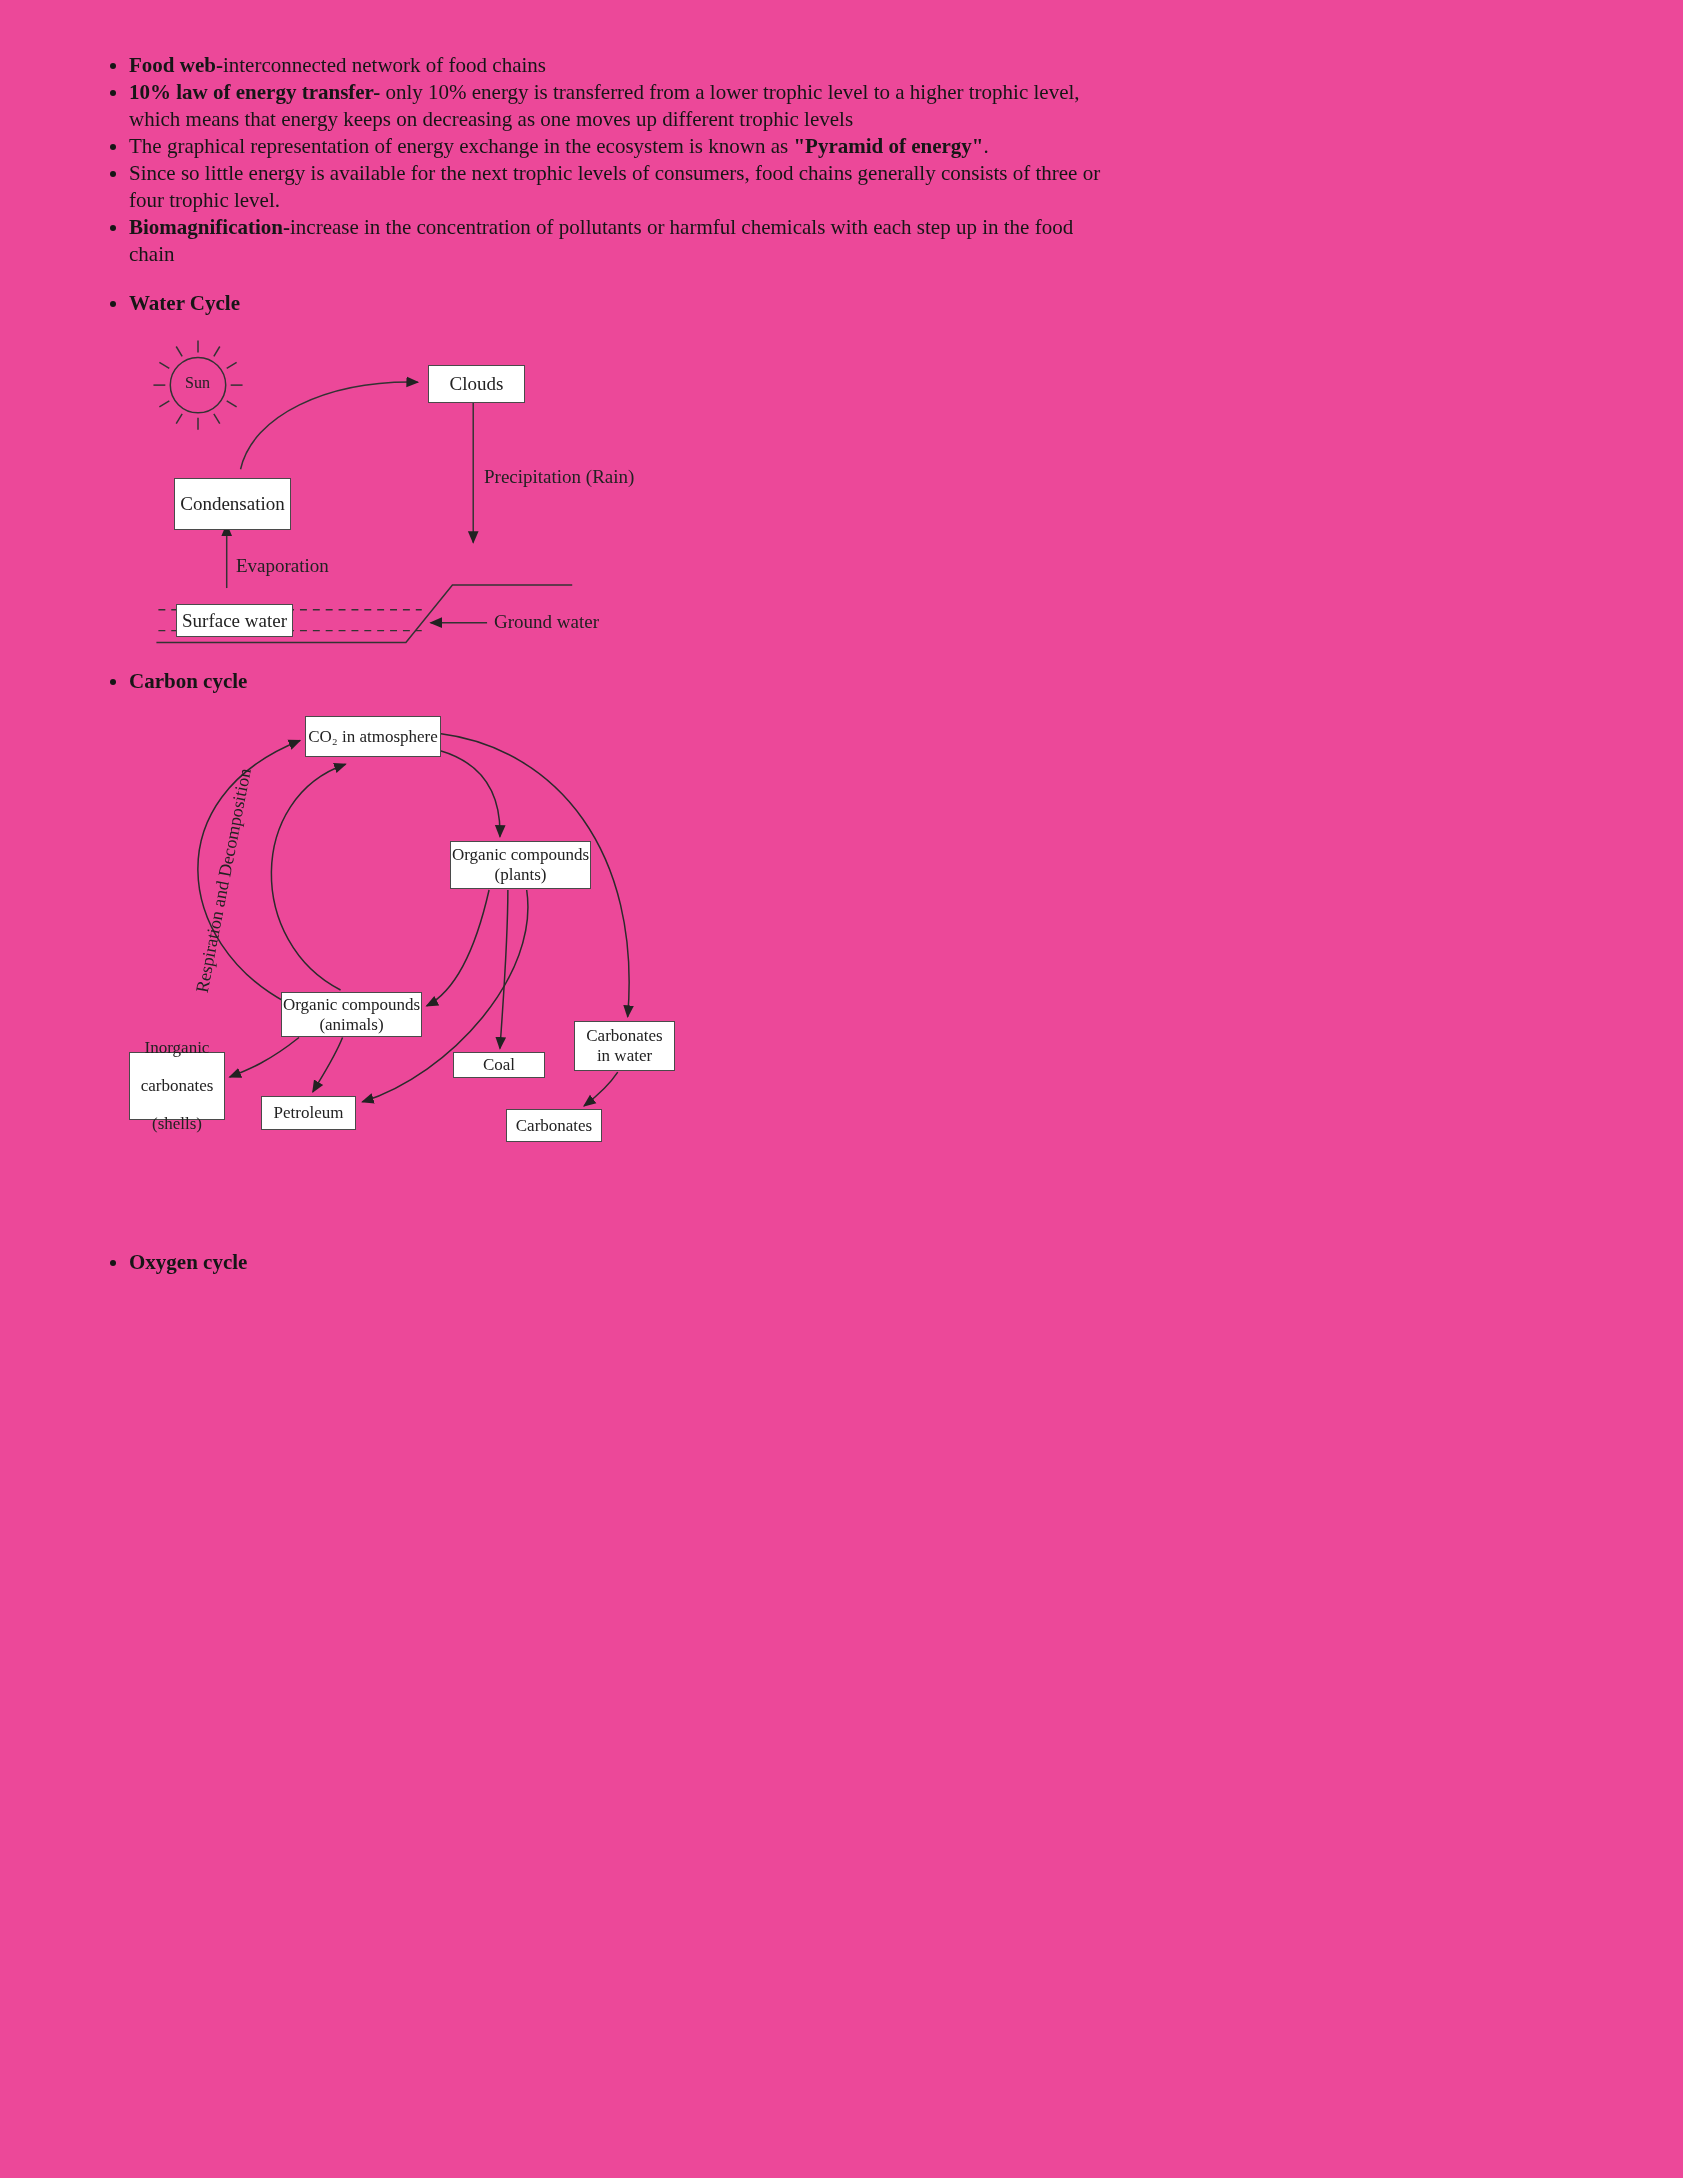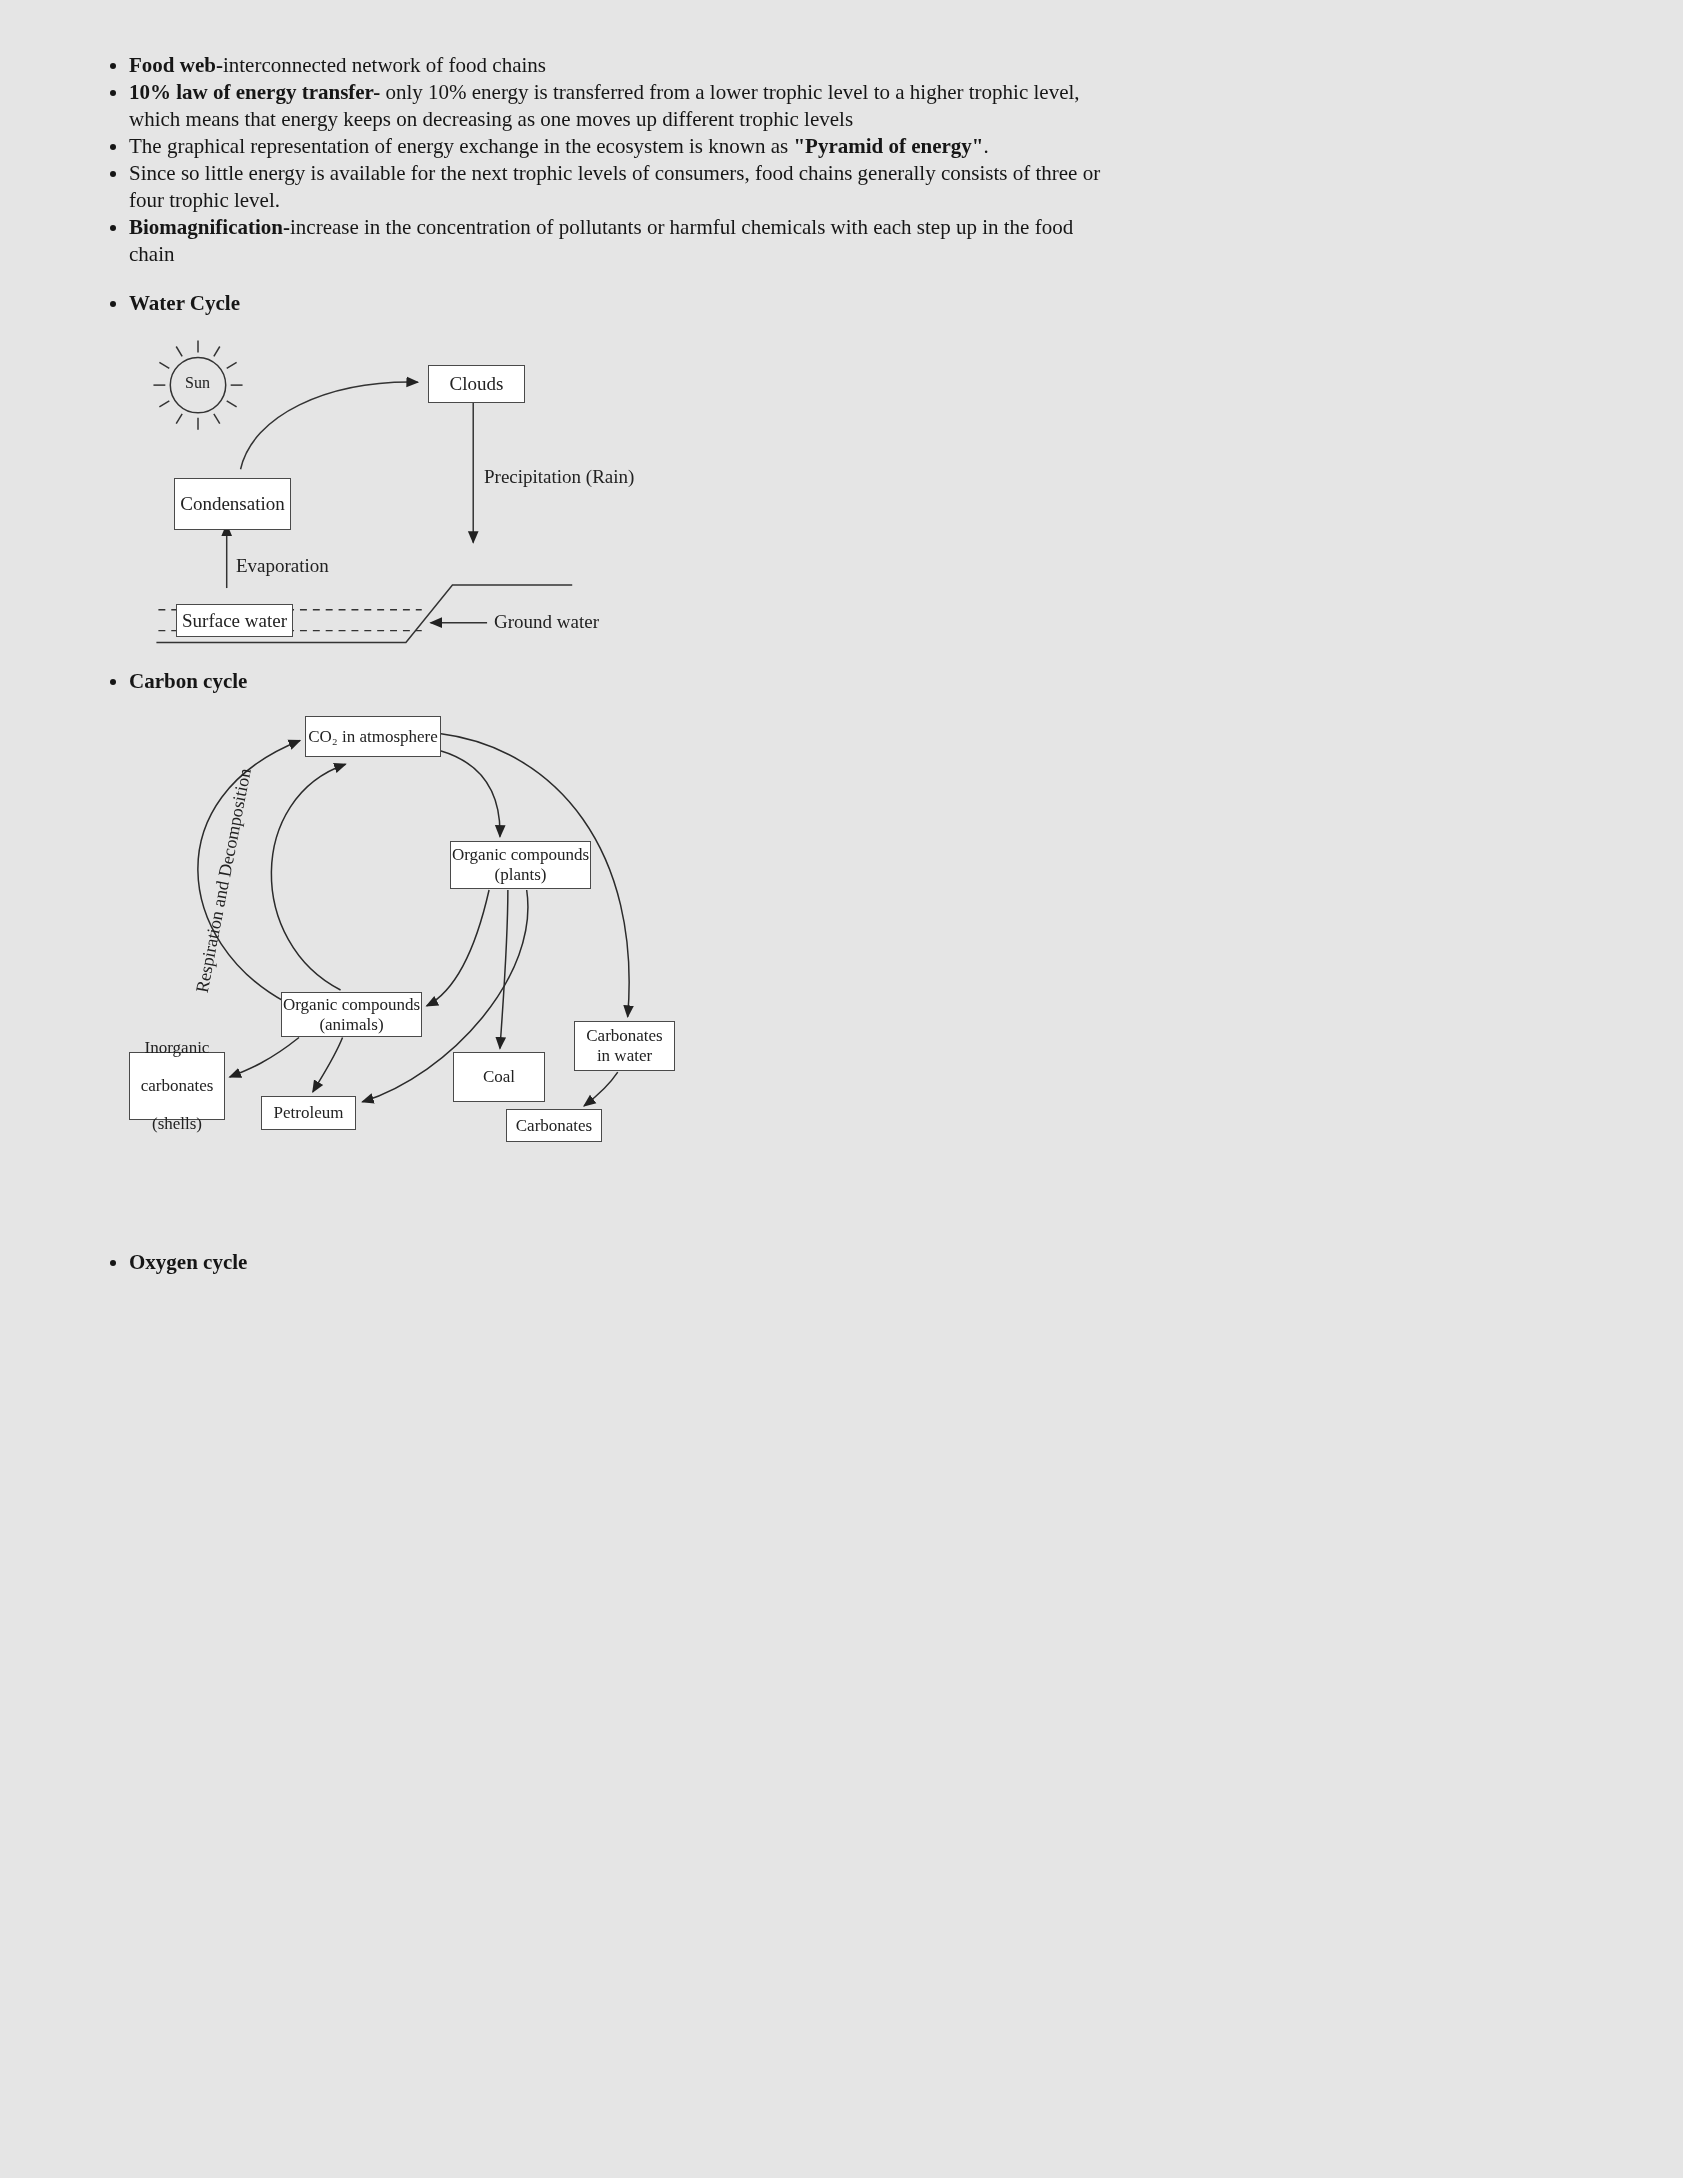--- a/index.html
+++ b/index.html
@@ -1,21 +1,21 @@
 <!DOCTYPE html>
 <html><head>
 <meta charset="utf-8">
 <style>
   * { box-sizing: border-box; }
   html, body { margin: 0; padding: 0; background: #ffffff; }
   .page {
     position: relative;
     width: 1683px;
     height: 2178px;
-    background: #e5e5e5;
+    background: #ec4899;
     font-family: "Liberation Serif", serif;
     color: #161616;
     overflow: hidden;
   }
   ul.notes {
     position: absolute;
     left: 99px;
     top: 52px;
     width: 1012px;
     margin: 0;
@@ -199,21 +199,21 @@
   <div class="box c" style="left:129px; top:1052px; width:96px; height:68px;gap:18px;">
     <div>Inorganic</div>
     <div>carbonates</div>
     <div>(shells)</div>
   </div>
 
   <div class="box c" style="left:261px; top:1096px; width:95px; height:34px;">
     <div>Petroleum</div>
   </div>
 
-  <div class="box c" style="left:453px; top:1052px; width:92px; height:50px;">
+  <div class="box c" style="left:453px; top:1052px; width:92px; height:26px;">
     <div>Coal</div>
   </div>
 
   <div class="box c" style="left:574px; top:1021px; width:101px; height:50px;">
     <div>Carbonates</div>
     <div>in water</div>
   </div>
 
   <div class="box c" style="left:506px; top:1109px; width:96px; height:33px;">
     <div>Carbonates</div>

